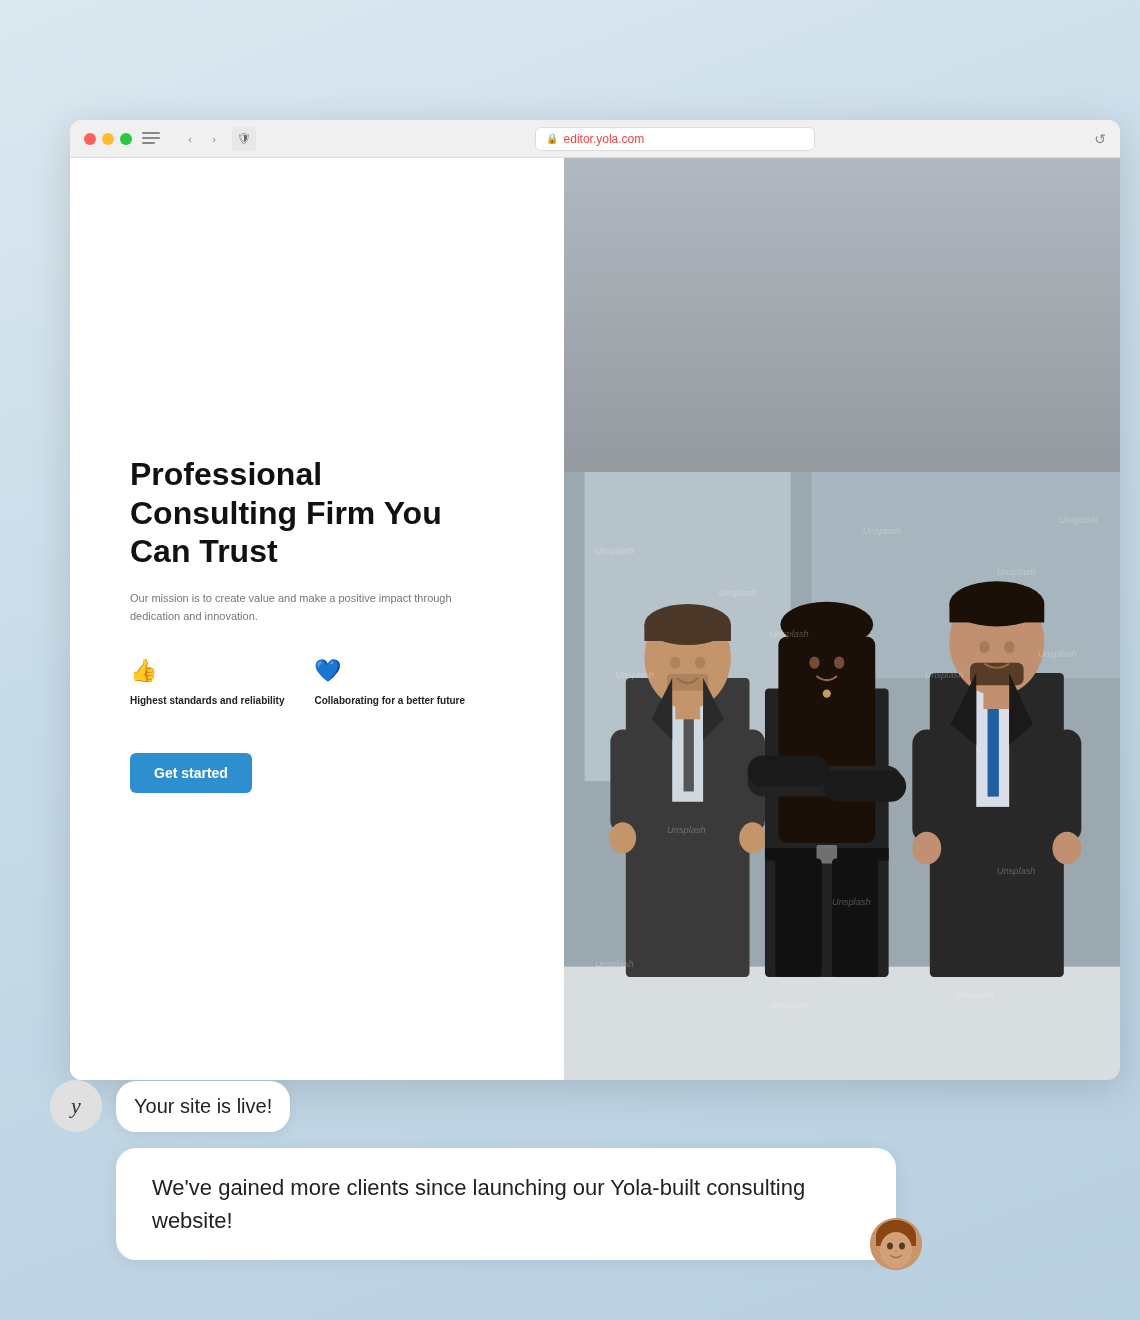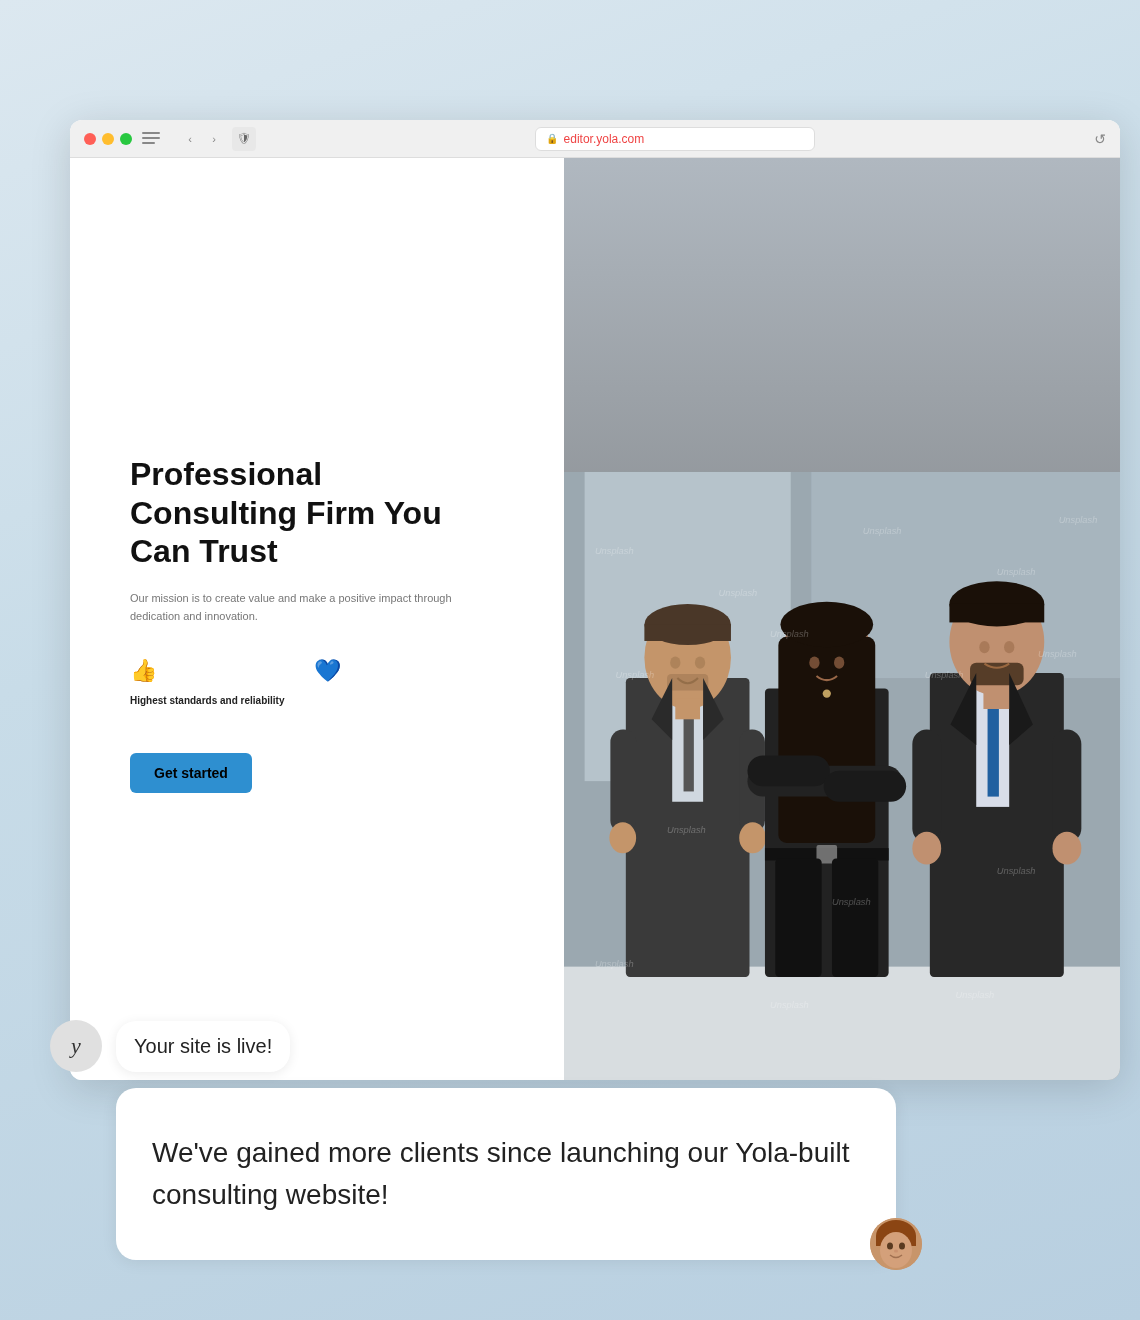--- a/index.html
+++ b/index.html
@@ -186,21 +186,21 @@
 
     .feature-label {
       font-size: 10px;
       font-weight: 600;
       color: #222;
       line-height: 1.4;
     }
 
     .get-started-btn {
       background: #2e8fd0;
-      color: #000000;
+      color: #ffffff;
       border: none;
       border-radius: 6px;
       padding: 12px 24px;
       font-size: 14px;
       font-weight: 600;
       cursor: pointer;
       width: fit-content;
       margin-top: 9px;
     }
 
@@ -270,22 +270,22 @@
       font-size: 20px;
       font-weight: 500;
       color: #222;
       box-shadow: 0 2px 12px rgba(0,0,0,0.08);
       max-width: 280px;
     }
 
     .chat-bubble-large {
       background: #fff;
       border-radius: 20px;
-      padding: 44px 36px;
-      font-size: 28px;
+      padding: 23px 36px;
+      font-size: 22px;
       font-weight: 500;
       color: #222;
       line-height: 1.5;
       box-shadow: 0 2px 16px rgba(0,0,0,0.08);
       margin-left: 66px;
       max-width: 780px;
       position: relative;
     }
 
     .user-avatar {
@@ -343,20 +343,21 @@
       <h1 class="hero-title">Professional Consulting Firm You Can Trust</h1>
       <p class="hero-description">Our mission is to create value and make a positive impact through dedication and innovation.</p>
 
       <div class="features-row">
         <div class="feature-item">
           <span class="feature-icon thumbs-icon">👍</span>
           <span class="feature-label">Highest standards and reliability</span>
         </div>
         <div class="feature-item">
           <span class="feature-icon heart-icon">💙</span>
+          <span class="feature-label">Collaborating for a better future</span>
         </div>
       </div>
 
       <button class="get-started-btn">Get started</button>
     </div>
 
     <div class="right-panel">
       <div class="consulting-image">
 
         <svg class="people-svg" viewBox="0 0 540 590" preserveAspectRatio="xMidYMax meet">

